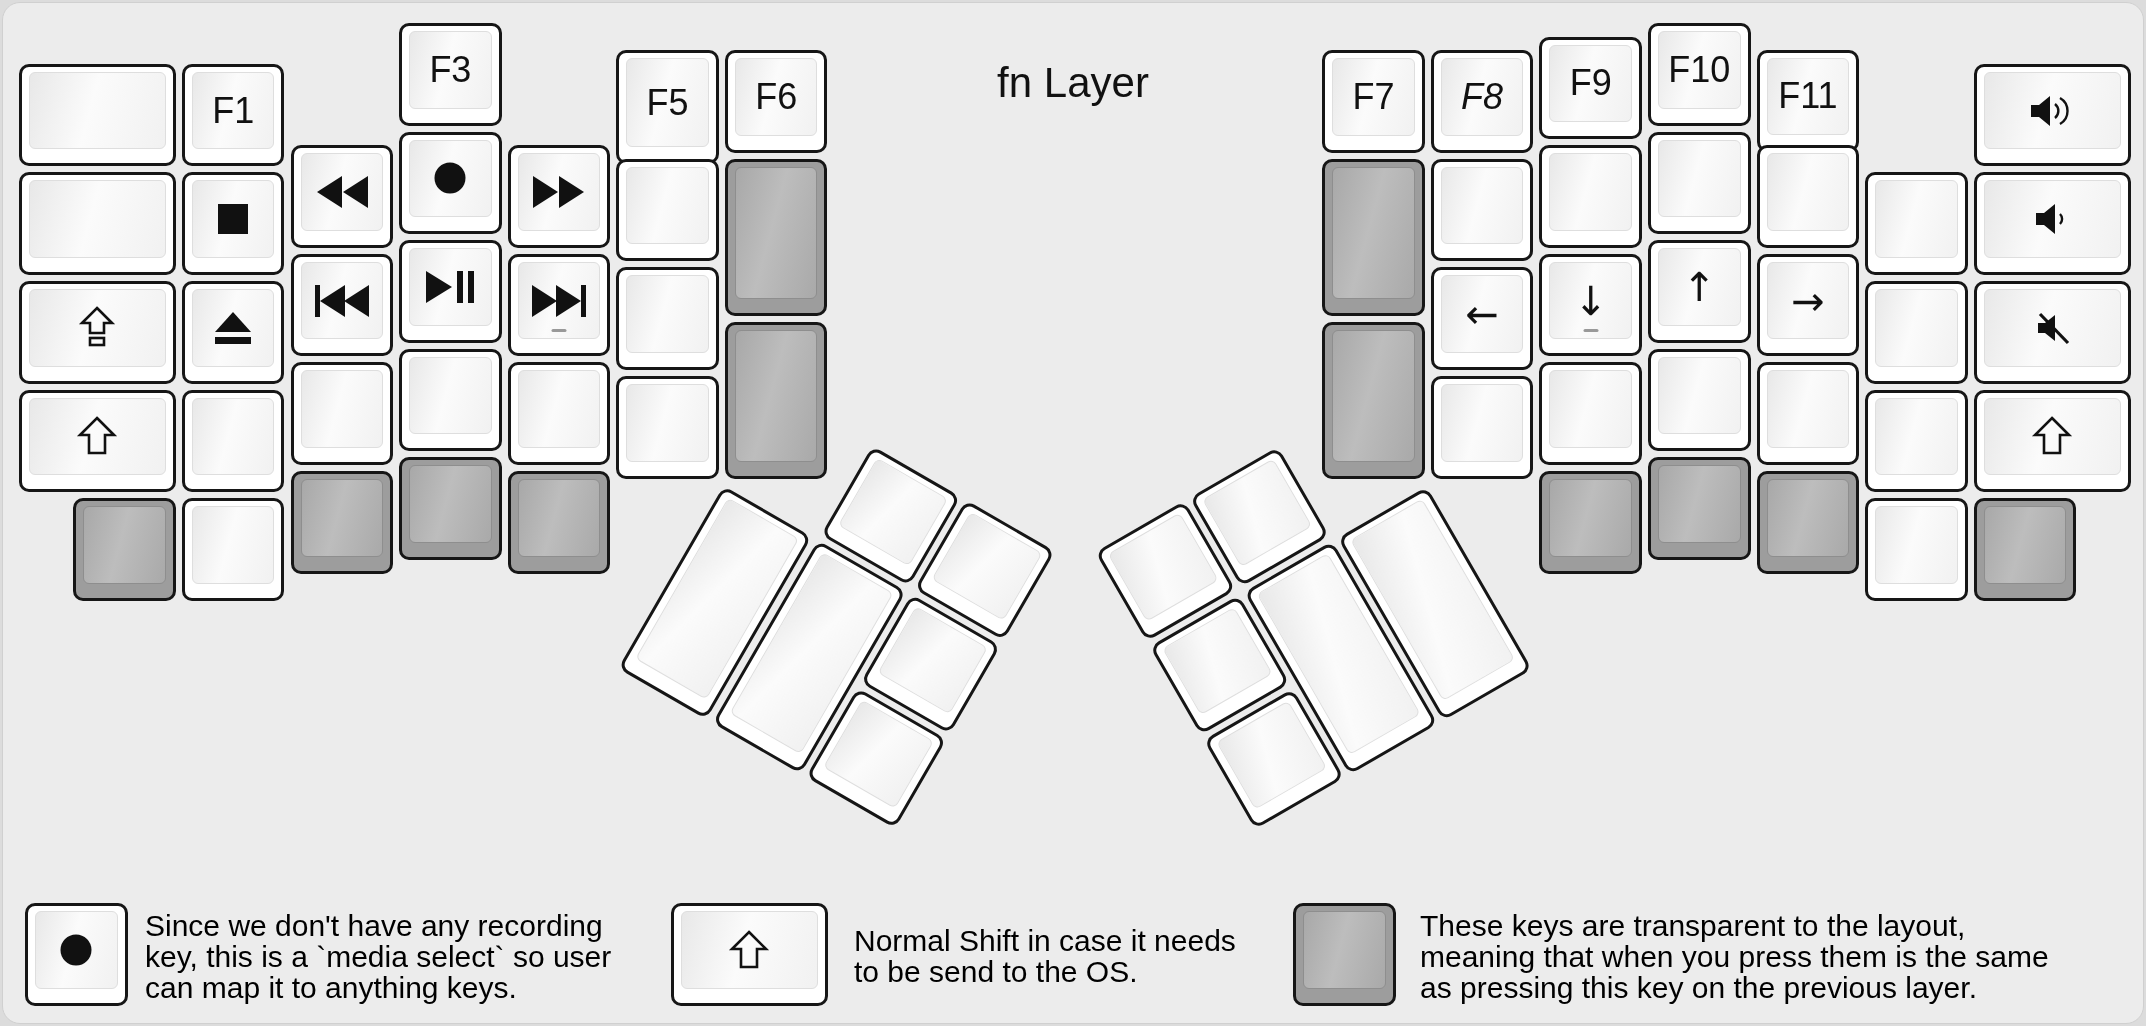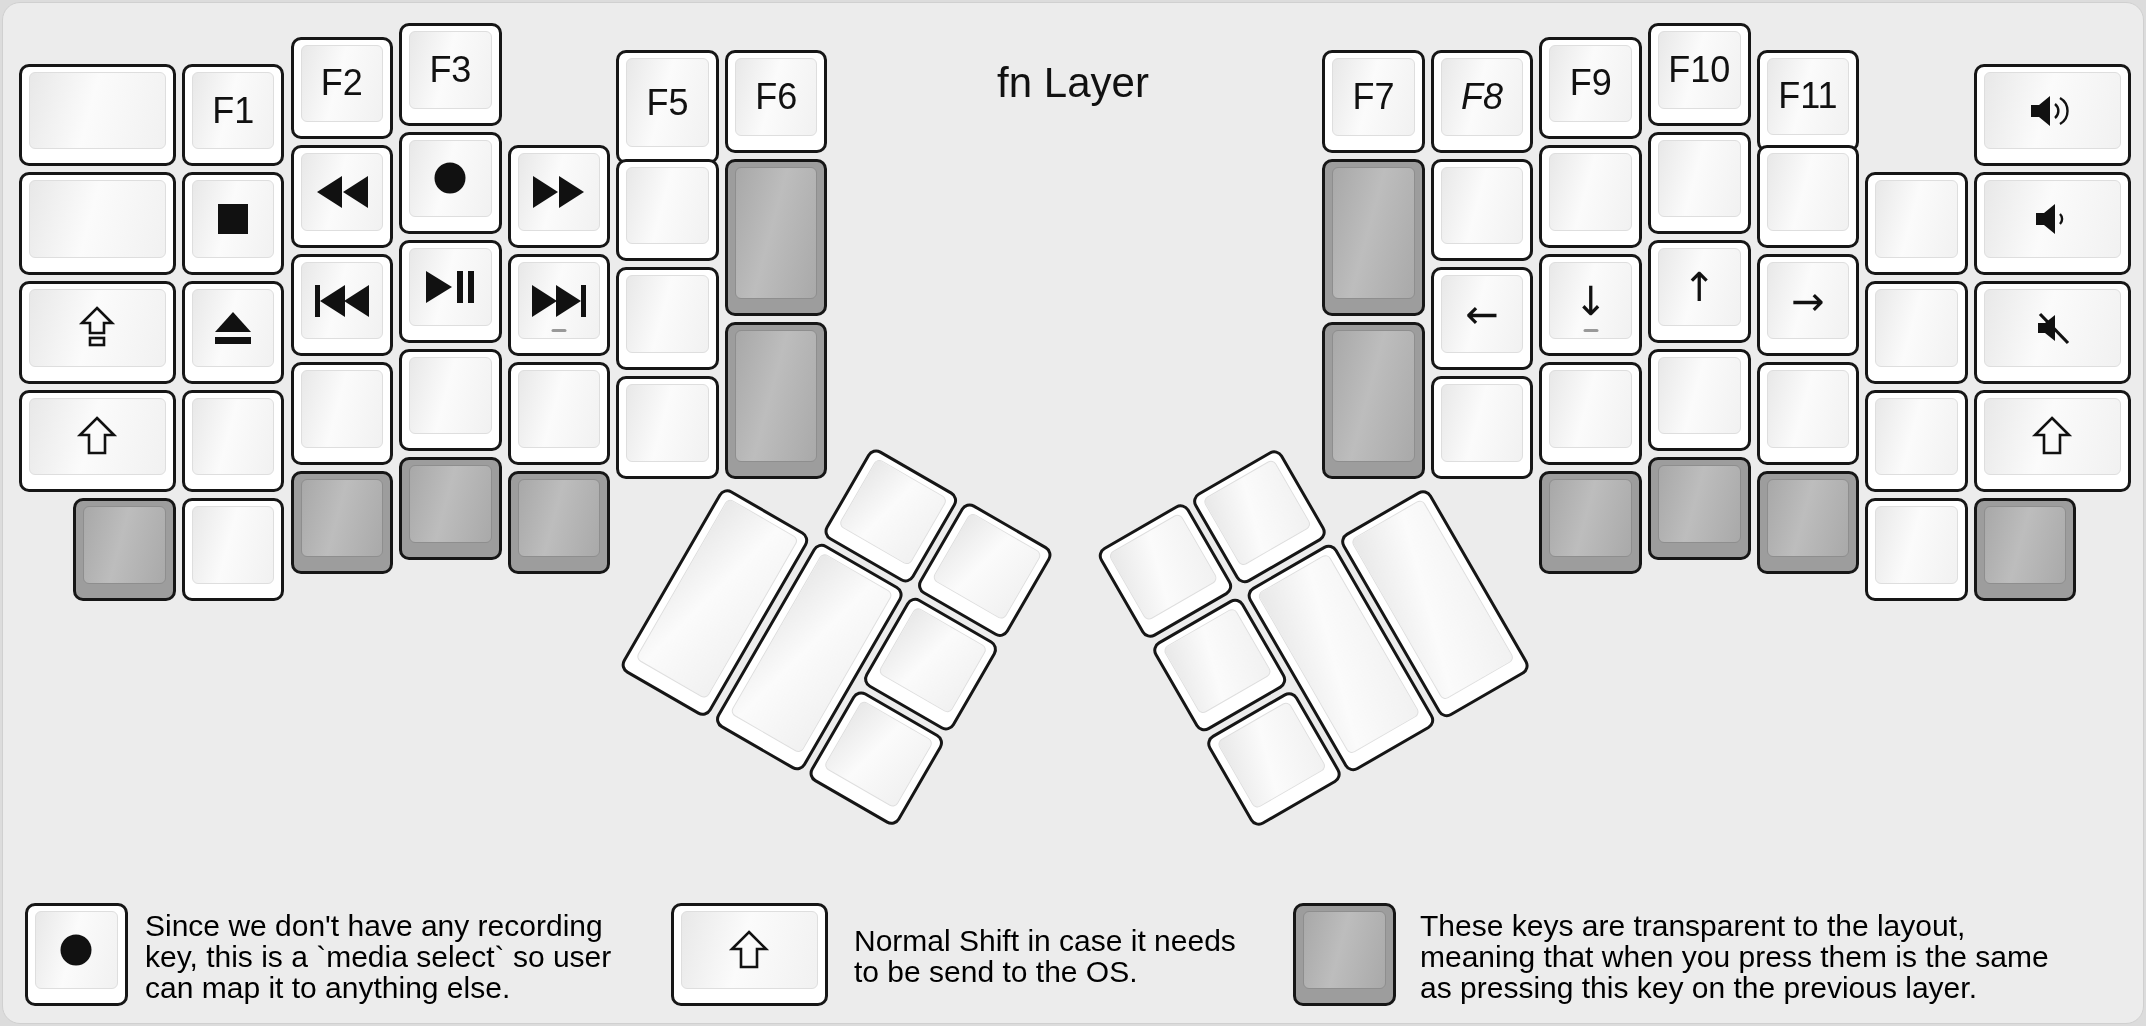--- a/index.html
+++ b/index.html
@@ -59,25 +59,20 @@
 
   <div class="kgroup" id="keys-main">
       <div class="key white" style="left: 16px; top: 60.725px; width: 156.9px; height: 102.6px;">
         <div class="cap"></div>
       </div>
       <div class="key white" style="left: 178.9px; top: 60.725px; width: 102.6px; height: 102.6px;">
         <div class="cap">
           <span class="key-label">F1</span>
         </div>
       </div>
-      <div class="key white" style="left: 287.5px; top: 33.575px; width: 102.6px; height: 102.6px;">
-        <div class="cap">
-          <span class="key-label">F2</span>
-        </div>
-      </div>
       <div class="key white" style="left: 396.1px; top: 20px; width: 102.6px; height: 102.6px;">
         <div class="cap">
           <span class="key-label">F3</span>
         </div>
       </div>
       <div class="key white" style="left: 613.3px; top: 47.15px; width: 102.6px; height: 114px; text-align: right;">
         <div class="cap">
           <span class="key-label">F5</span>
         </div>
       </div>
@@ -442,21 +437,21 @@
         </div>
       </div>
       <div class="key gray" style="left: 1290px; top: 900px; width: 102.6px; height: 102.6px;">
         <div class="cap"></div>
       </div>
     </div>
 
   <div class="legend-text" style="left:142px;top:907px">
     <div>Since we don't have any recording</div>
     <div>key, this is a `media select` so user</div>
-    <div>can map it to anything else.</div>
+    <div>can map it to anything keys.</div>
   </div>
   <div class="legend-text" style="left:851px;top:922px">
     <div>Normal Shift in case it needs</div>
     <div>to be send to the OS.</div>
   </div>
   <div class="legend-text" style="left:1417px;top:907px">
     <div>These keys are transparent to the layout,</div>
     <div>meaning that when you press them is the same</div>
     <div>as pressing this key on the previous layer.</div>
   </div>

